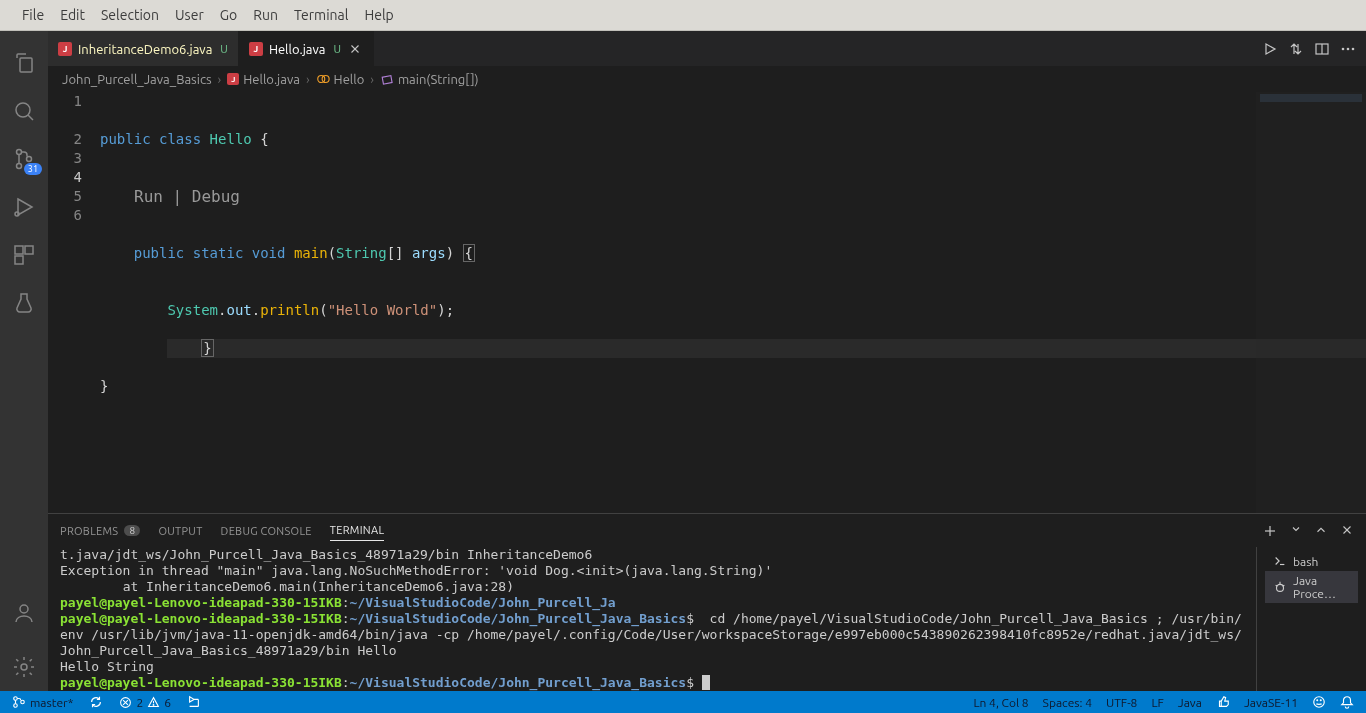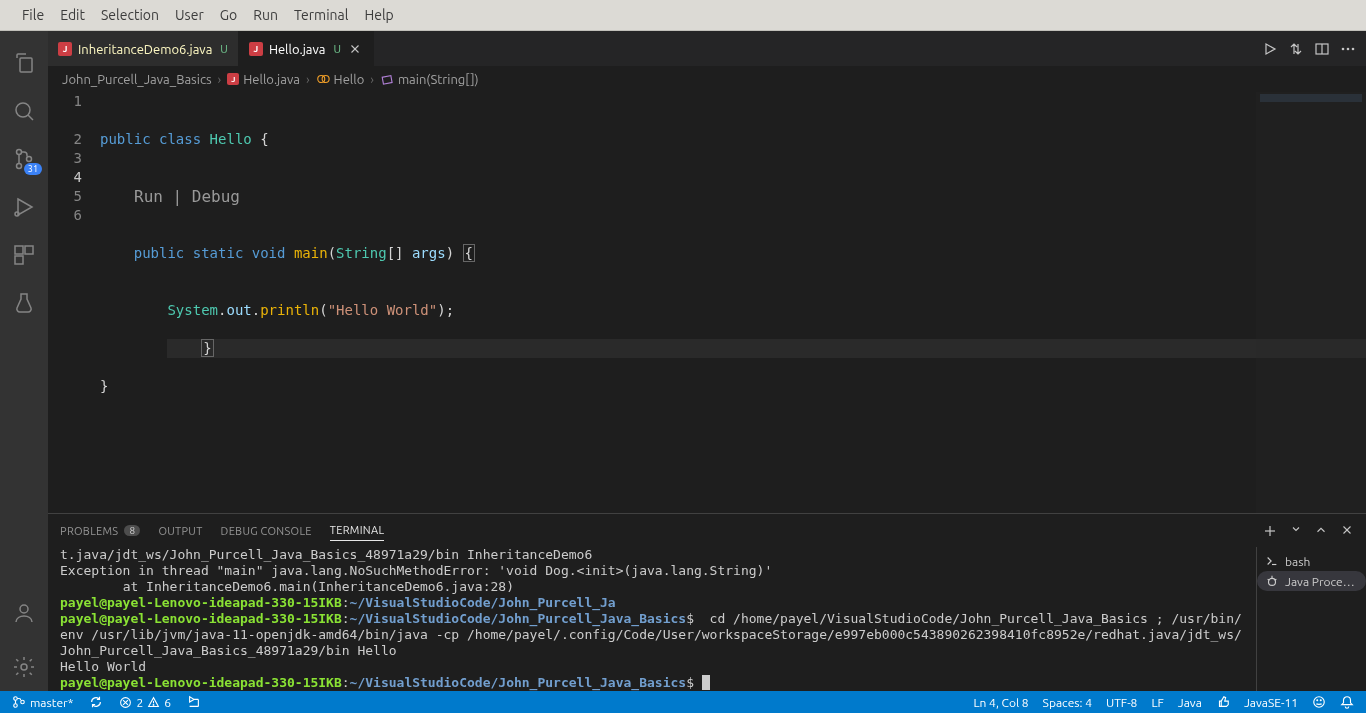--- a/index.html
+++ b/index.html
@@ -89,25 +89,25 @@
 }
 .panel-tabs { height:33px; display:flex; align-items:center; padding:0 12px; gap:18px; font-size:11px; color:#969696;}
 .panel-tab { cursor:pointer; letter-spacing:0.3px; display:flex; align-items:center; gap:6px; padding:4px 0;}
 .panel-tab.active { color:#e7e7e7; border-bottom:1px solid #e7e7e7; }
 .panel-tab .count-badge { background:#4d4d4d;color:#ccc;border-radius:8px;padding:0 5px;font-size:10px;}
 .panel-actions { margin-left:auto; display:flex; gap:12px; color:#c5c5c5;}
 .panel-body { flex:1; display:flex; min-height:0;}
 .terminal { flex:1; font-family:"Droid Sans Mono",monospace; font-size:13px; line-height:16px; padding:0 12px; overflow:hidden; color:#cccccc; white-space:pre-wrap; word-break:break-all;}
 .term-green { color:#8ae234; font-weight:bold;}
 .term-blue { color:#729fcf; font-weight:bold;}
-.term-sidebar { width:110px; border-left:1px solid #414141; padding:4px 0; font-size:12px;}
+.term-sidebar { width:110px; border-left:1px solid #414141; padding:4px 8px; font-size:12px;}
 .term-entry { display:flex; align-items:center; gap:6px; padding:3px 8px; cursor:pointer; color:#ccc;}
-.term-entry.active { background:#37373d;border-radius:10px; }
+.term-entry.active { background:#37373d; }
 .statusbar {
-  height:22px; background:#007acc; color:#ffffff; display:flex; align-items:center;
+  height:22px; background:#007acc; color:#0f172a; display:flex; align-items:center;
   font-size:12px; padding:0 8px; gap:8px;
 }
 .statusbar .sb-item { display:flex; align-items:center; gap:4px; cursor:pointer; padding:0 4px;}
 .statusbar .sb-right { margin-left:auto; display:flex; gap:6px;}
 svg { display:block; }
 .current-line-hl { background:#2a2a2a; display:inline-block; width:100%; }
 </style>
 </head>
 <body>
 
@@ -307,21 +307,21 @@
               </svg>
             </span>
         </div>
       </div>
       <div class="panel-body">
         <div class="terminal"><span>t.java/jdt_ws/John_Purcell_Java_Basics_48971a29/bin InheritanceDemo6</span>
 <span>Exception in thread "main" java.lang.NoSuchMethodError: 'void Dog.&lt;init&gt;(java.lang.String)'</span>
 <span>        at InheritanceDemo6.main(InheritanceDemo6.java:28)</span>
 <span class="term-green">payel@payel-Lenovo-ideapad-330-15IKB</span><span style="color:#ccc">:</span><span class="term-blue">~/VisualStudioCode/John_Purcell_Ja</span>
 <span class="term-green">payel@payel-Lenovo-ideapad-330-15IKB</span><span style="color:#ccc">:</span><span class="term-blue">~/VisualStudioCode/John_Purcell_Java_Basics</span><span>$</span><span>  cd /home/payel/VisualStudioCode/John_Purcell_Java_Basics ; /usr/bin/env /usr/lib/jvm/java-11-openjdk-amd64/bin/java -cp /home/payel/.config/Code/User/workspaceStorage/e997eb000c543890262398410fc8952e/redhat.java/jdt_ws/John_Purcell_Java_Basics_48971a29/bin Hello</span>
-<span>Hello World</span>
+<span>Hello String</span>
 <span class="term-green">payel@payel-Lenovo-ideapad-330-15IKB</span><span style="color:#ccc">:</span><span class="term-blue">~/VisualStudioCode/John_Purcell_Java_Basics</span><span>$</span> <span style="background:#ccc;color:#1e1e1e"> </span></div>
         <div class="term-sidebar">
           <div class="term-entry">
             <span>
                 <svg width="14" height="14" viewBox="0 0 16 16" fill="none" stroke="#ccc" stroke-width="1.3">
                   <polyline points="3,4 7,8 3,12"></polyline>
                   <line x1="8" y1="12" x2="13" y2="12"></line>
                 </svg>
               </span>
             <span>bash</span>

